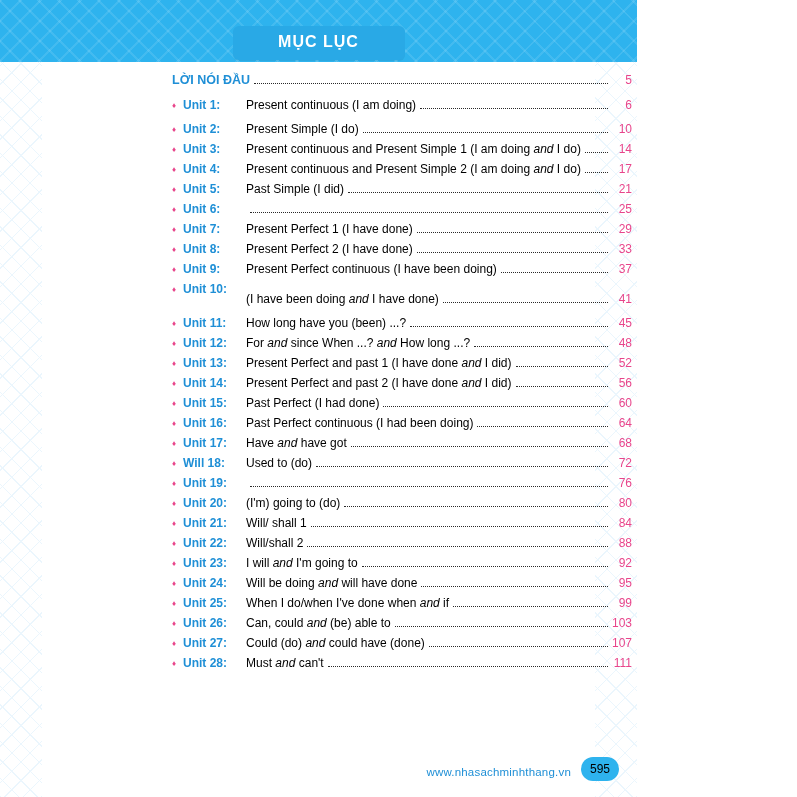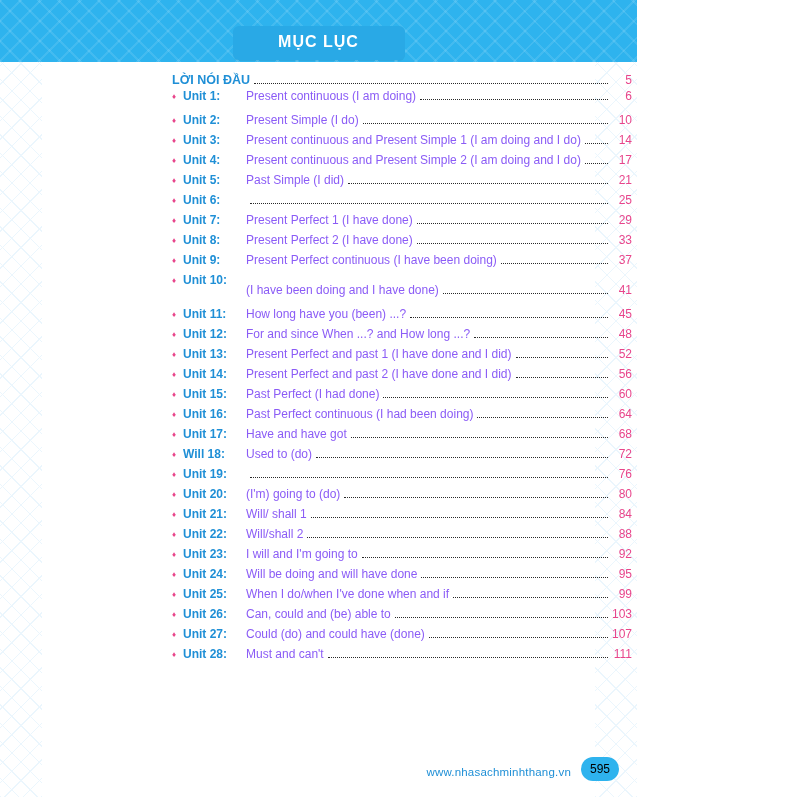--- a/index.html
+++ b/index.html
@@ -74,20 +74,21 @@
   
   .content {
     position: absolute;
     left: 172px;
     top: 72px;
     width: 460px;
   }
   .preface-row {
     display: flex;
     align-items: baseline;
+    margin-bottom: 9px;
     font-size: 12.5px;
   }
   .preface-label {
     color: #1f8fd6;
     font-weight: bold;
     font-size: 12.5px;
     white-space: nowrap;
   }
   .toc-row {
     display: flex;
@@ -105,25 +106,25 @@
     text-align: left;
   }
   .unit-label {
     color: #1f8fd6;
     font-weight: bold;
     white-space: nowrap;
     flex: 0 0 auto;
     width: 63px;
   }
   .desc {
-    color: #8b5cf6;
+    color: #000000;
     flex: 0 0 auto;
     white-space: nowrap;
   }
-  .desc .it { }
+  .desc .it { font-style: italic; }
   .desc-wrap {
     color: #1b1b1b;
     flex: 1 1 auto;
     min-width: 0;
   }
   .leader {
     flex: 1 1 auto;
     border-bottom: 1.5px dotted #2a2a2a;
     margin: 0 4px 4px 4px;
     min-width: 6px;

